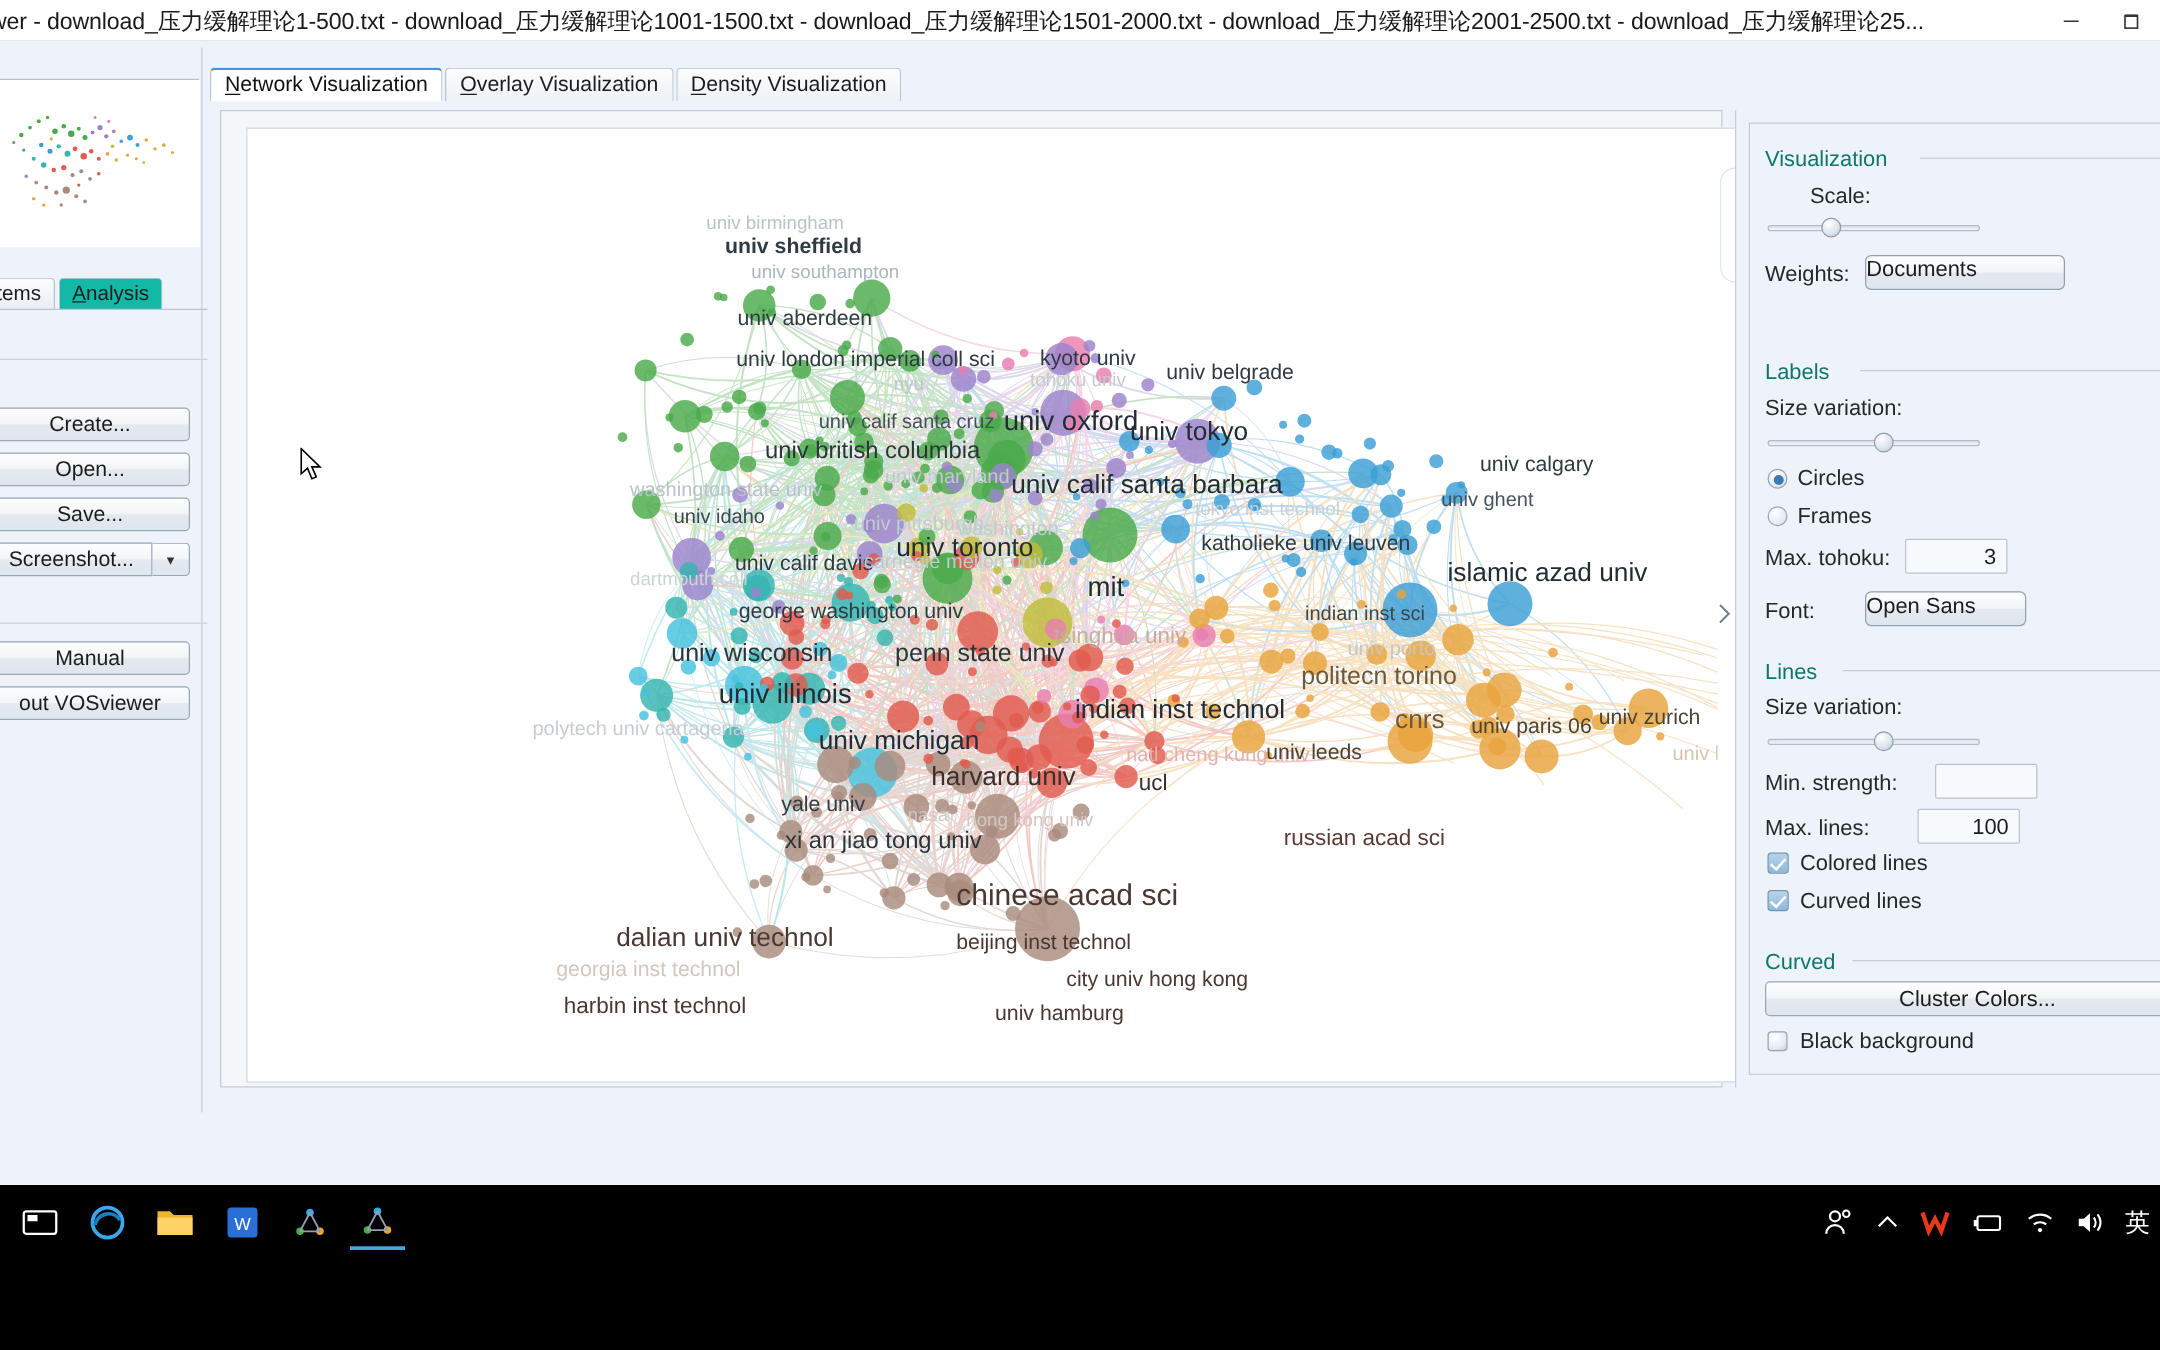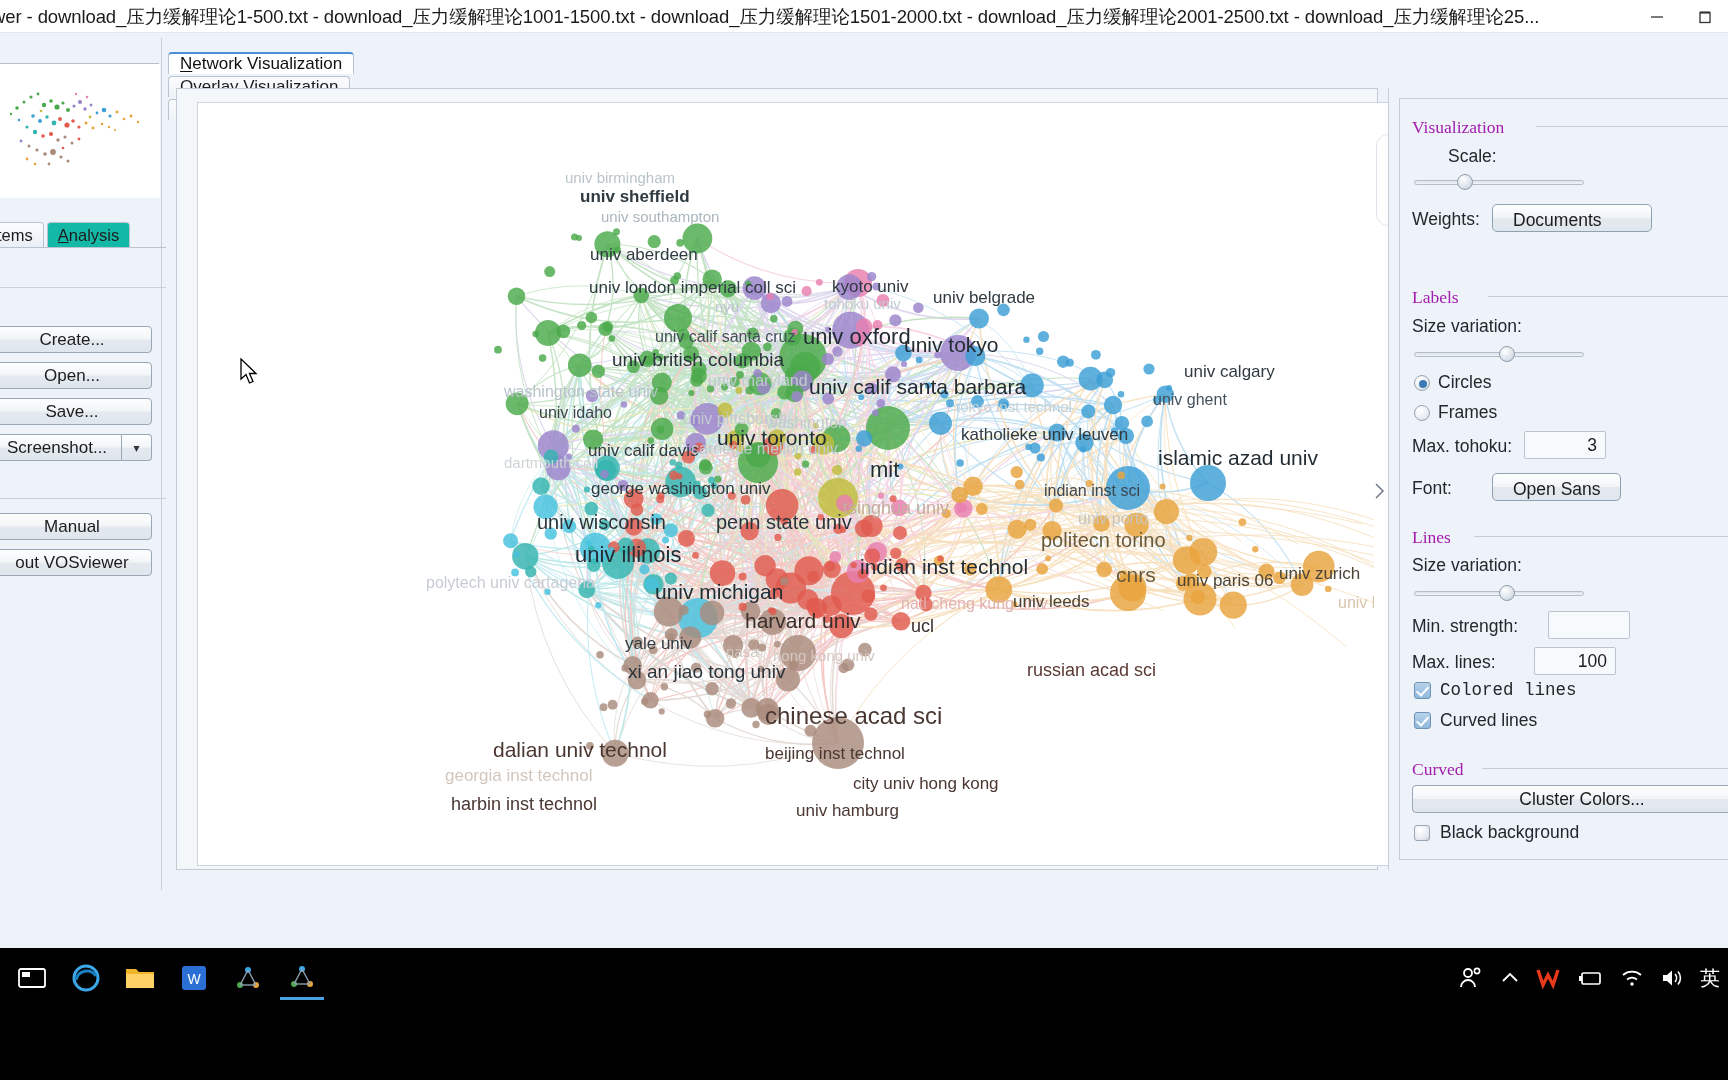--- a/index.html
+++ b/index.html
@@ -31,21 +31,21 @@
     position: absolute; top: 0; width: 46px; height: 33px;
     display: flex; align-items: center; justify-content: center;
     color: #333;
   }
   #btn-min { right: 48px; }
   #btn-max { right: 0px; }
 
   
   #tabstrip {
     position: absolute; left: 168px; top: 52px; height: 30px;
-    display: flex; align-items: flex-start; gap: 2px; flex-direction: column;
+    display: flex; align-items: center; gap: 2px;
   }
   .tab {
     height: 27px; padding: 0 11px;
     display: flex; align-items: center;
     font-size: 17px; color: #1c1c1c;
     background: linear-gradient(#fbfcfd,#eef2f7);
     border: 1px solid #b9c4d0;
     border-bottom: none;
     border-radius: 4px 4px 0 0;
     white-space: nowrap;
@@ -152,23 +152,22 @@
     position: absolute; left: 1388px; top: 88px; width: 340px; height: 782px;
     background: #eef3f9;
     border-left: 1px solid #c6cfd9;
   }
   #rp-inner {
     position: absolute; left: 10px; top: 10px; right: -150px; bottom: 10px;
     background: #eef3f9;
     border: 1px solid #c3cdd8;
   }
   .sec-title {
-    position: absolute; font-size: 17.5px; color: #a21caf;
+    position: absolute; font-size: 17.5px; color: #0f766e;
     white-space: nowrap;
-    font-family: Liberation Serif, serif;
   }
   .sec-rule {
     position: absolute; height: 1px; background: #c3cdd8;
   }
   .lbl {
     position: absolute; font-size: 17.5px; color: #23282d; white-space: nowrap;
   }
   .slider {
     position: absolute; height: 16px;
   }
@@ -180,21 +179,21 @@
   .slider .knob {
     position: absolute; top: 0px; width: 16px; height: 16px;
     border-radius: 50%;
     background: radial-gradient(circle at 35% 30%, #ffffff, #dbe3eb 60%, #b9c4d0);
     border: 1px solid #8f9daa;
   }
   .combo {
     position: absolute; height: 28px;
     background: linear-gradient(#fdfefe 0%, #f2f5f8 48%, #e3e9ef 52%, #dfe6ed 100%);
     border: 1px solid #8fa0b0; border-radius: 5px;
-    display: flex; align-items: flex-end; padding-left: 20px;
+    display: flex; align-items: flex-start; padding-left: 0;
     font-size: 17.5px; color: #1c1c1c; white-space: nowrap;
   }
   .textfield {
     position: absolute; height: 28px;
     background: #f7fafc; border: 1px solid #b9c4d0; border-radius: 2px;
     display: flex; align-items: center; justify-content: flex-end;
     padding-right: 8px; font-size: 17.5px; color: #1c1c1c;
   }
   .radio {
     position: absolute; width: 16px; height: 16px; border-radius: 50%;
@@ -2434,21 +2433,21 @@
       <div class="textfield" style="left:148px; top:512px; width:82px;">
         <span></span>
       </div>
 
       <div class="lbl" style="left:12px; top:553px;">Max. lines:</div>
       <div class="textfield" style="left:134px; top:548px; width:82px;">
         <span>100</span>
       </div>
 
       <div class="checkbox" style="left:14px; top:583px;"></div>
-      <div class="lbl" style="left:40px; top:581px;font-family:Liberation Mono, monospace;">Colored lines</div>
+      <div class="lbl" style="left:40px; top:581px;">Colored lines</div>
 
       <div class="checkbox" style="left:14px; top:613px;"></div>
       <div class="lbl" style="left:40px; top:611px;">Curved lines</div>
 
       <div class="sec-title" style="left:12px; top:660px;">Curved</div>
       <div class="sec-rule" style="left:82px; top:669px; width:384px;"></div>
 
       <div id="btn-cluster-colors" style="left:12px; top:686px; width:340px;">
         <span>Cluster Colors...</span>
       </div>

